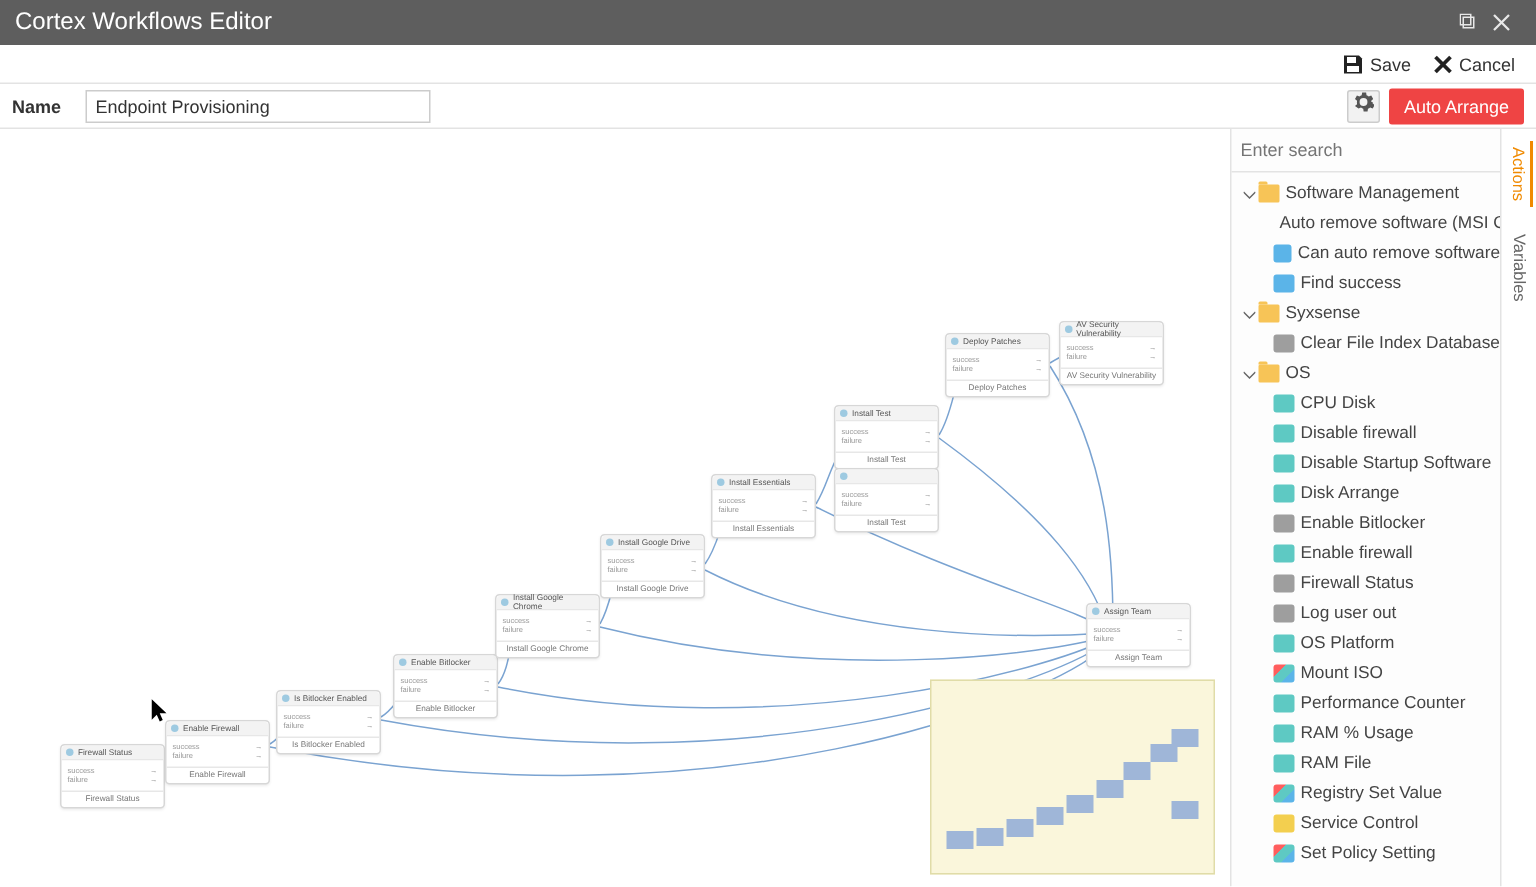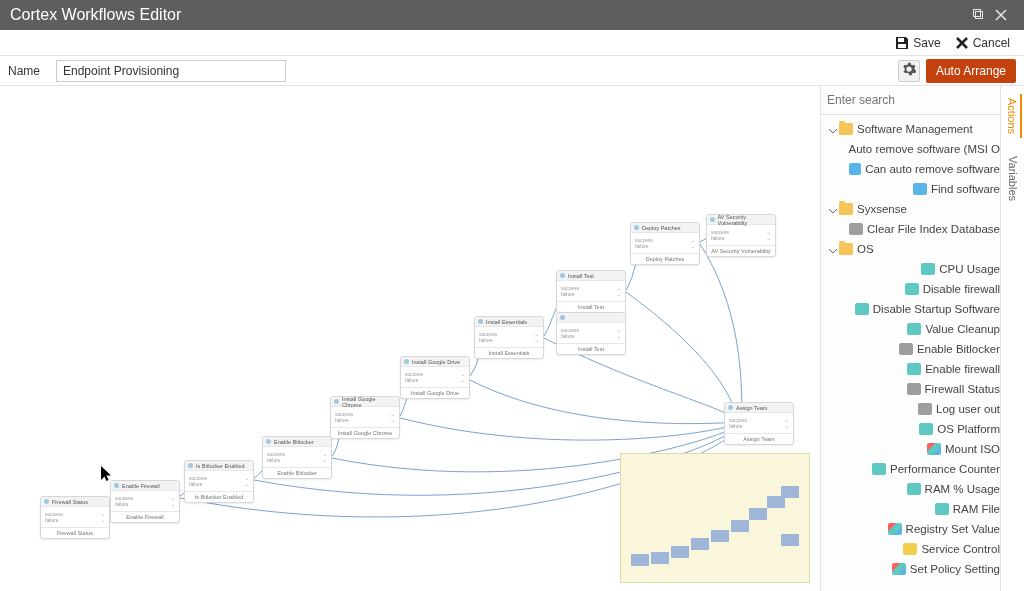--- a/index.html
+++ b/index.html
@@ -23,44 +23,44 @@
   }
   .tb-btn { display: flex; align-items: center; font-size: 12px; color: #333; margin-right: 14px; cursor: pointer; }
   .tb-btn .ico { width: 14px; height: 14px; margin-right: 4px; display: flex; align-items: center; justify-content: center; }
   .tb-btn .ico svg { width: 14px; height: 14px; }
 
   
   .namebar {
     height: 30px; border-bottom: 1px solid #e3e3e3; display: flex; align-items: center;
     padding: 0 8px;
   }
-  .namebar label { font-size: 12px; color: #333; margin-right: 16px; }
+  .namebar label { font-size: 12px; color: #333; margin-right: 16px; font-weight: bold; }
   .name-input { width: 230px; height: 22px; border: 1px solid #ccc; font-size: 12px; padding: 0 6px; color: #333; }
   .namebar .spacer { flex: 1; }
   .gear-btn { width: 22px; height: 22px; border: 1px solid #ccc; border-radius: 2px; background: #f2f2f2; display: flex; align-items: center; justify-content: center; cursor: pointer; margin-right: 6px; }
   .gear-btn svg { width: 14px; height: 14px; fill: #555; }
-  .auto-arrange { height: 24px; background: #c2410c; color: #fff; border: none; font-size: 12px; padding: 0 10px; cursor: pointer; border-radius: 2px; }
+  .auto-arrange { height: 24px; background: #ef4444; color: #fff; border: none; font-size: 12px; padding: 0 10px; cursor: pointer; border-radius: 2px; }
 
   
   .main { display: flex; height: calc(591px - 30px - 26px - 30px); }
   .canvas { flex: 1; position: relative; background: #fff; overflow: hidden; }
   .side { width: 180px; border-left: 1px solid #e3e3e3; display: flex; flex-direction: column; background: #fdfdfd; }
   .rails { width: 24px; border-left: 1px solid #e3e3e3; display: flex; flex-direction: column; align-items: center; padding-top: 8px; }
   .rail-tab { font-size: 11px; color: #666; writing-mode: vertical-rl; text-orientation: mixed; margin-bottom: 14px; cursor: pointer; padding: 4px 2px; }
   .rail-tab.active { color: #f08a00; border-right: 2px solid #f08a00; }
 
   
   .search { border-bottom: 1px solid #e3e3e3; padding: 4px 6px; }
   .search input { width: 100%; height: 20px; border: none; font-size: 12px; color: #555; background: transparent; outline: none; }
   .tree { flex: 1; overflow-y: auto; padding: 4px 0; font-size: 11.5px; }
   .tree-folder, .tree-item { display: flex; align-items: center; height: 20px; padding-left: 8px; cursor: pointer; white-space: nowrap; overflow: hidden; }
   .tree-folder .arrow { width: 8px; height: 8px; margin-right: 2px; }
   .folder-ico { width: 14px; height: 12px; background: #f7c457; border-radius: 1px; margin-right: 4px; position: relative; }
   .folder-ico::before { content: ""; position: absolute; top: -2px; left: 0; width: 6px; height: 2px; background: #f7c457; border-radius: 1px 1px 0 0; }
-  .tree-item { padding-left: 28px; justify-content: flex-end; }
+  .tree-item { padding-left: 28px; }
   .action-ico { width: 14px; height: 12px; border-radius: 2px; margin-right: 4px; }
   .c-blue   { background: #5bb4e8; }
   .c-grey   { background: #9e9e9e; }
   .c-teal   { background: #5ec9c3; }
   .c-yellow { background: #f3cf4f; }
   .c-multi  { background: linear-gradient(135deg,#ff5e5e 0 33%,#5ec9c3 33% 66%,#5bb4e8 66%); }
   .tree-item span, .tree-folder span.label { color: #444; }
 
   
   .node { position: absolute; width: 70px; background: #fff; border: 1px solid #d7d7d7; border-radius: 3px; font-size: 6.5px; color: #666; box-shadow: 0 1px 2px rgba(0,0,0,.08); }
@@ -404,21 +404,21 @@
         <div class="tree-item">
           <span class="action-ico c-blue"></span>
           <span>Auto remove software (MSI O</span>
         </div>
         <div class="tree-item">
           <span class="action-ico c-blue"></span>
           <span>Can auto remove software</span>
         </div>
         <div class="tree-item">
           <span class="action-ico c-blue"></span>
-          <span>Find software</span>
+          <span>Find success</span>
         </div>
         <div class="tree-folder">
           <span class="arrow"><svg viewBox="0 0 8 8">
               <path d="M0 2 L4 6 L8 2" fill="none" stroke="#666" stroke-width="1"></path>
             </svg></span>
           <span class="folder-ico"></span>
           <span class="label">Syxsense</span>
         </div>
         <div class="tree-item">
           <span class="action-ico c-grey"></span>
@@ -426,33 +426,33 @@
         </div>
         <div class="tree-folder">
           <span class="arrow"><svg viewBox="0 0 8 8">
               <path d="M0 2 L4 6 L8 2" fill="none" stroke="#666" stroke-width="1"></path>
             </svg></span>
           <span class="folder-ico"></span>
           <span class="label">OS</span>
         </div>
         <div class="tree-item">
           <span class="action-ico c-teal"></span>
-          <span>CPU Usage</span>
+          <span>CPU Disk</span>
         </div>
         <div class="tree-item">
           <span class="action-ico c-teal"></span>
           <span>Disable firewall</span>
         </div>
         <div class="tree-item">
           <span class="action-ico c-teal"></span>
           <span>Disable Startup Software</span>
         </div>
         <div class="tree-item">
           <span class="action-ico c-teal"></span>
-          <span>Value Cleanup</span>
+          <span>Disk Arrange</span>
         </div>
         <div class="tree-item">
           <span class="action-ico c-grey"></span>
           <span>Enable Bitlocker</span>
         </div>
         <div class="tree-item">
           <span class="action-ico c-teal"></span>
           <span>Enable firewall</span>
         </div>
         <div class="tree-item">

